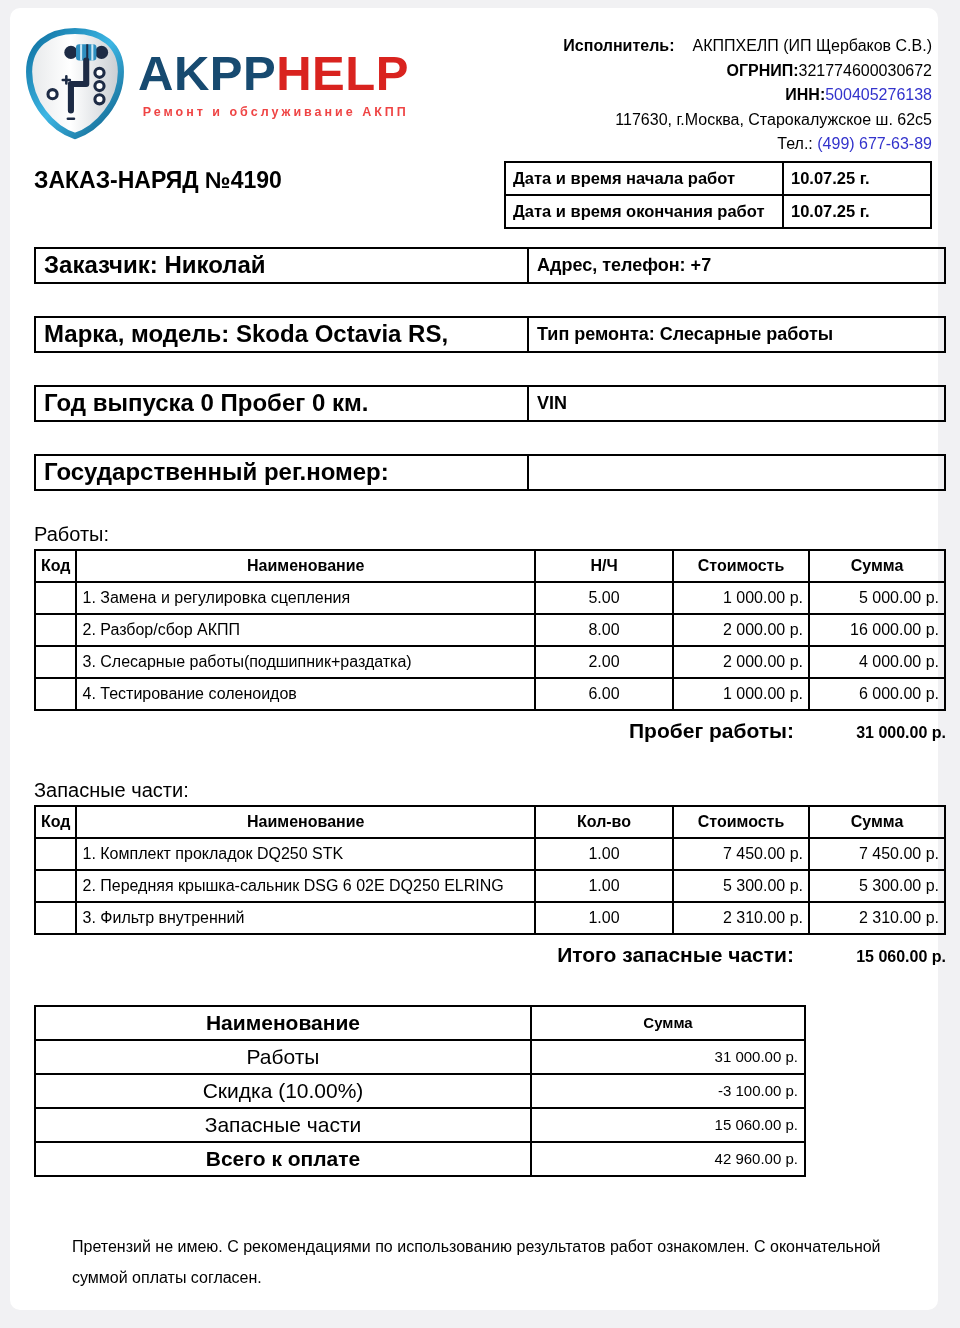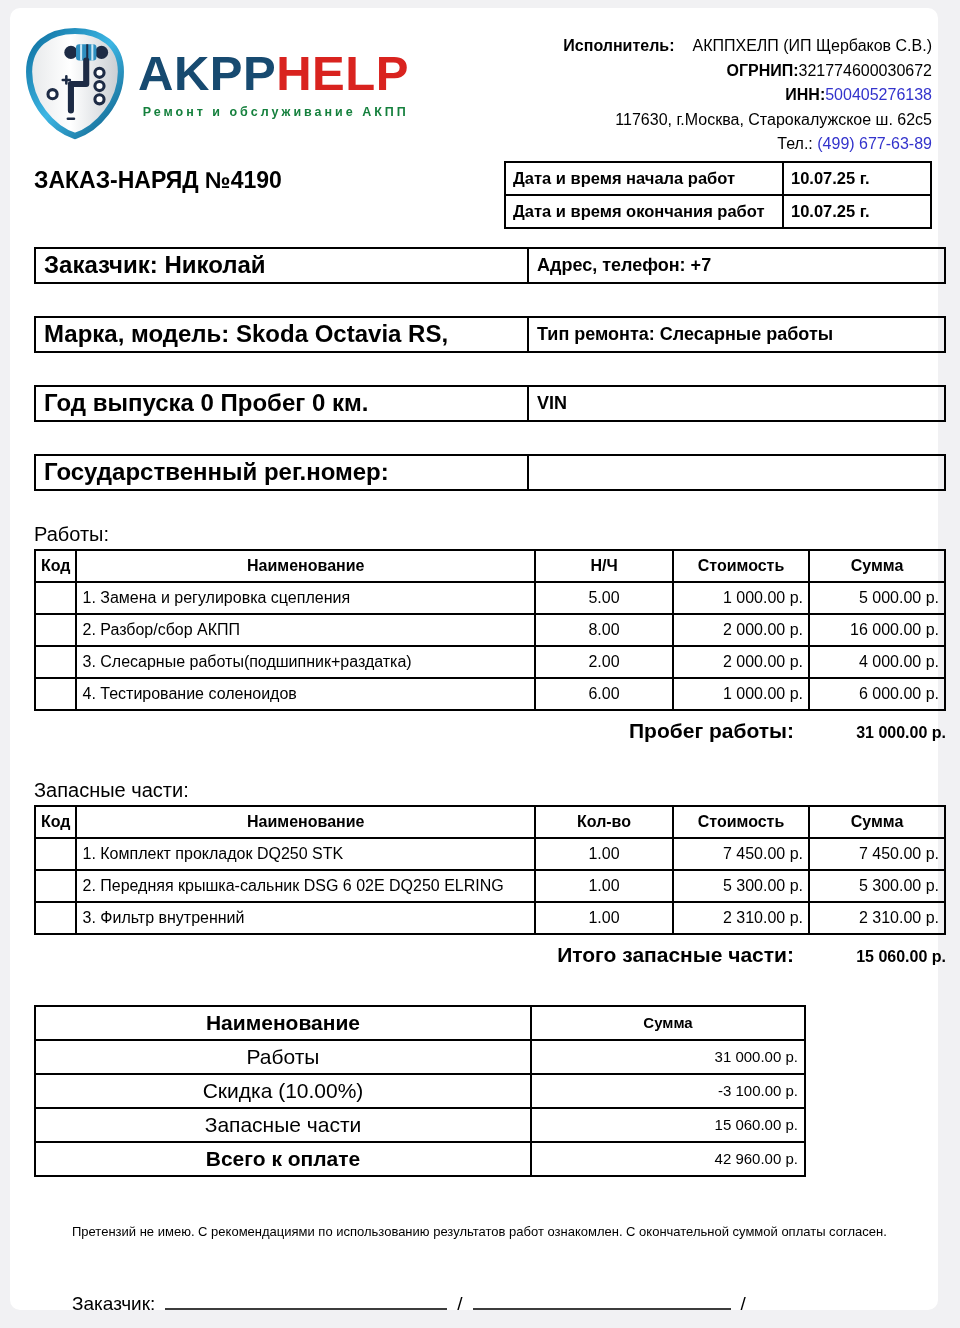--- a/index.html
+++ b/index.html
@@ -22,21 +22,21 @@
     box-sizing:border-box;
     padding:16px 6px 0 14px;
   }
   
   .header { display:flex; justify-content:space-between; align-items:flex-start;text-align:right; }
   .logo { display:flex; align-items:center; gap:12px; padding-top:2px; }
   .logo-shield { width:102px; height:116px; flex:0 0 auto; }
   .brand { font-size:49px; font-weight:800; line-height:1; letter-spacing:0.5px; }
   .brand .akpp { color:#174a70; }
   .brand .help { color:#d9231f; }
-  .tagline { font-size:12.5px; letter-spacing:3px; color:#15803d; margin-top:7px; font-weight:600; white-space:nowrap; }
+  .tagline { font-size:12.5px; letter-spacing:3px; color:#ef4444; margin-top:7px; font-weight:600; white-space:nowrap; }
   .company { width:428px; font-size:16px; line-height:24.5px; padding-top:10px; }
   .company b { font-weight:bold; }
   .lbl-gap { display:inline-block; width:18px; }
   .link { color:#3333cc; text-decoration:none; }
   
   .title-row { display:flex; justify-content:space-between; align-items:flex-start; margin-top:4px; margin-bottom:18px; }
   .page-title { font-size:23px; font-weight:bold; margin:6px 0 0 10px; }
   .dates-table { border-collapse:collapse; width:428px; }
   .dates-table td { border:2px solid #000; font-weight:bold; font-size:16.5px; padding:3px 7px; height:25px; }
   .dates-table td.val { width:132px; }
@@ -67,21 +67,21 @@
   
   .summary-table { border-collapse:collapse; width:772px; margin:38px 0 0 10px; }
   .summary-table th, .summary-table td { border:2px solid #000; height:28px; padding:2px 6px; }
   .sum-name  { width:482px; text-align:center; font-size:21px; }
   th.sum-name { font-weight:bold; }
   td.sum-name { font-weight:normal; }
   .sum-val   { font-size:15px; text-align:right; }
   th.sum-val { font-weight:bold; text-align:center; }
   tr.row-bold td.sum-name { font-weight:bold; }
   
-  .disclaimer { font-size:13px; line-height:31px; margin:39px 30px 0 48px; }
+  .disclaimer { font-size:16px; line-height:31px; margin:54px 30px 0 48px; }
   .signature-row { margin:42px 0 0 48px; font-size:19px; display:flex; align-items:baseline; gap:10px; }
   .sig-line { display:inline-block; border-bottom:2px solid #3c3c3c; height:1em; }
   .sig-name  { width:282px; }
   .sig-stamp { width:258px; }
 </style>
 </head>
 <body>
 
 <div class="viewport">
   <div class="page">

